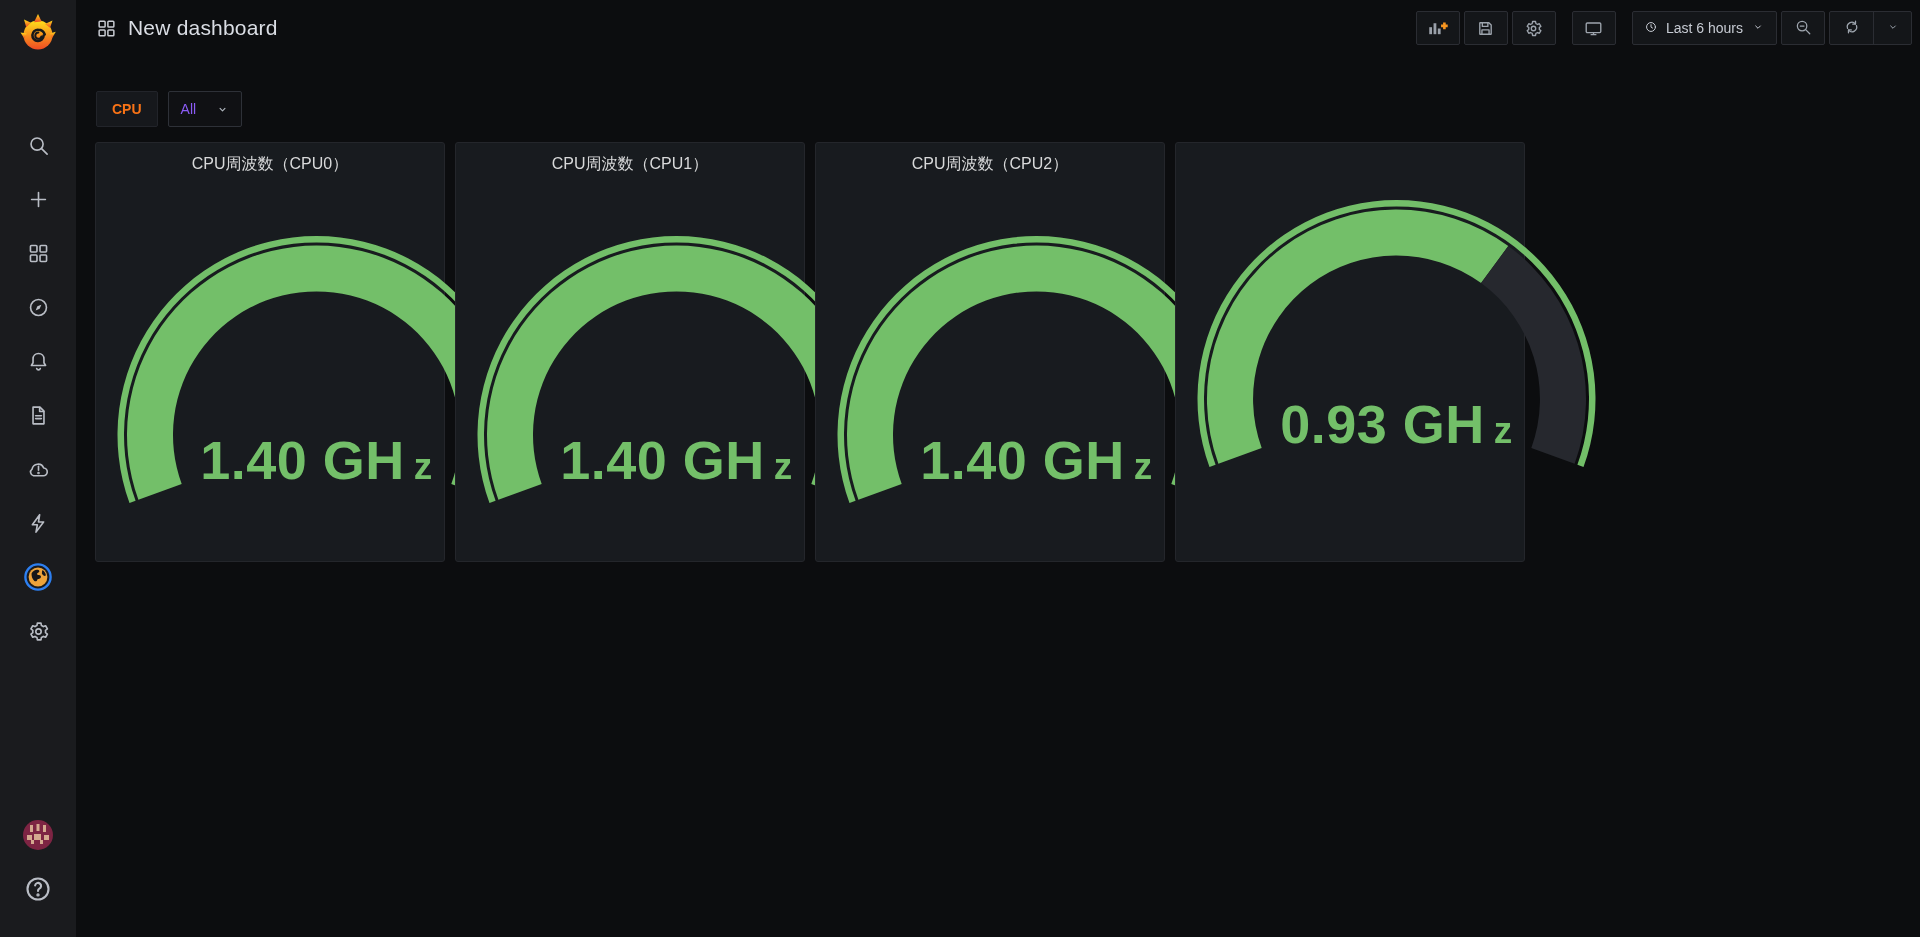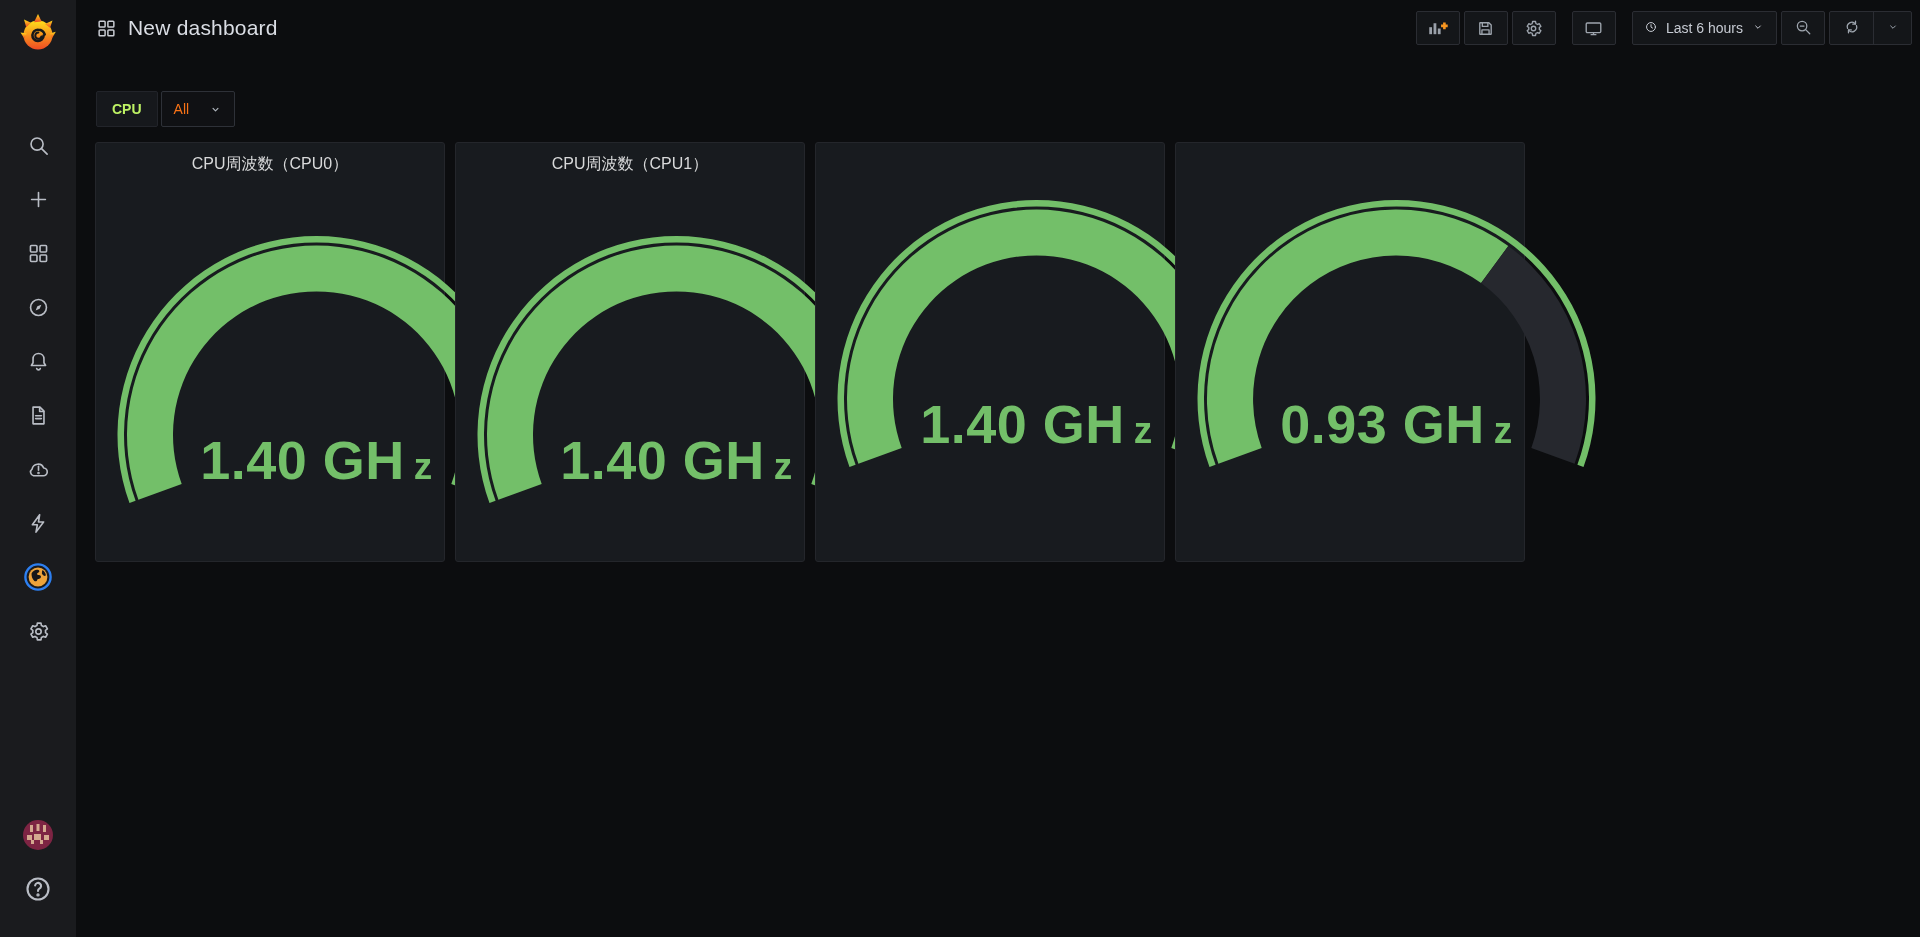--- a/index.html
+++ b/index.html
@@ -37,23 +37,23 @@
   .time-btn{gap:8px;padding:0 11px;font-size:14px;font-weight:500;color:#c7cbd3}
   .time-btn .chev svg{width:14px;height:14px}
   .split{display:flex;margin-left:4px;height:34px;box-sizing:border-box;background:#141619;border:1px solid #2b2d33;border-radius:2px}
   .split .half{height:100%;min-width:43px;display:flex;align-items:center;justify-content:center;color:#9ea5ae;cursor:pointer;background:transparent;border:none;padding:0}
   .split .half+.half{border-left:1px solid #2b2d33;min-width:38px}
   .split svg{width:18px;height:18px}
 
   
   .submenu{display:flex;align-items:stretch;margin:35px 0 0 20px;height:36px}
   .var-label{display:flex;align-items:center;padding:0 15px;background:#16181c;border:1px solid #22242a;
-    border-radius:2px;color:#bef264;font-weight:600;font-size:14px}
-  .var-value{display:flex;align-items:center;gap:20px;margin-left:3px;padding:0 12px;background:#101114;
-    border:1px solid #2e3138;border-radius:2px;color:#f97316;font-size:14px;cursor:pointer}
+    border-radius:2px;color:#f97316;font-weight:600;font-size:14px}
+  .var-value{display:flex;align-items:center;gap:20px;margin-left:10px;padding:0 12px;background:#101114;
+    border:1px solid #2e3138;border-radius:2px;color:#8b5cf6;font-size:14px;cursor:pointer}
   .var-value svg{width:13px;height:13px;color:#aeb4bc}
 
   
   .dashboard{display:flex;gap:10px;margin:15px 0 0 19px}
   .panel{width:350px;height:420px;box-sizing:border-box;background:#181b1f;border:1px solid #24262b;border-radius:3px}
   .panel-title{height:30px;padding-top:6px;display:flex;align-items:center;justify-content:center;
     font-size:16px;font-weight:500;color:#d8d9da;cursor:pointer;white-space:nowrap}
   .gauge{display:block;margin:0 auto}
 </style>
 </head>
@@ -312,20 +312,21 @@
         </section>
         <section class="panel">
           <div class="panel-title">CPU周波数（CPU1）</div>
           <svg class="gauge" width="441" height="380" viewBox="0 0 441 380">
             <path d="M33.5 324.1A199 199 0 1 1 407.5 324.1L401.4 321.8A192.5 192.5 0 1 0 39.6 321.8Z" fill="#73BF69"></path>
             <path d="M42.4 320.8A189.5 189.5 0 1 1 398.6 320.8L355.3 305.1A143.5 143.5 0 1 0 85.7 305.1Z" fill="#73BF69"></path>
             <text x="220.5" y="300" text-anchor="middle" fill="#73BF69" font-weight="700" font-size="54" letter-spacing="0.5">1.40 GH<tspan font-size="37" dx="9">z</tspan></text>
           </svg>
         </section>
         <section class="panel">
+          <div class="panel-title">CPU周波数（CPU2）</div>
           <svg class="gauge" width="441" height="380" viewBox="0 0 441 380">
             <path d="M33.5 324.1A199 199 0 1 1 407.5 324.1L401.4 321.8A192.5 192.5 0 1 0 39.6 321.8Z" fill="#73BF69"></path>
             <path d="M42.4 320.8A189.5 189.5 0 1 1 398.6 320.8L355.3 305.1A143.5 143.5 0 1 0 85.7 305.1Z" fill="#73BF69"></path>
             <text x="220.5" y="300" text-anchor="middle" fill="#73BF69" font-weight="700" font-size="54" letter-spacing="0.5">1.40 GH<tspan font-size="37" dx="9">z</tspan></text>
           </svg>
         </section>
         <section class="panel">
           <svg class="gauge" width="441" height="380" viewBox="0 0 441 380">
             <path d="M33.5 324.1A199 199 0 1 1 407.5 324.1L401.4 321.8A192.5 192.5 0 1 0 39.6 321.8Z" fill="#73BF69"></path>
             <path d="M42.4 320.8A189.5 189.5 0 0 1 332.3 103.0L305.1 140.1A143.5 143.5 0 0 0 85.7 305.1Z" fill="#73BF69"></path>

